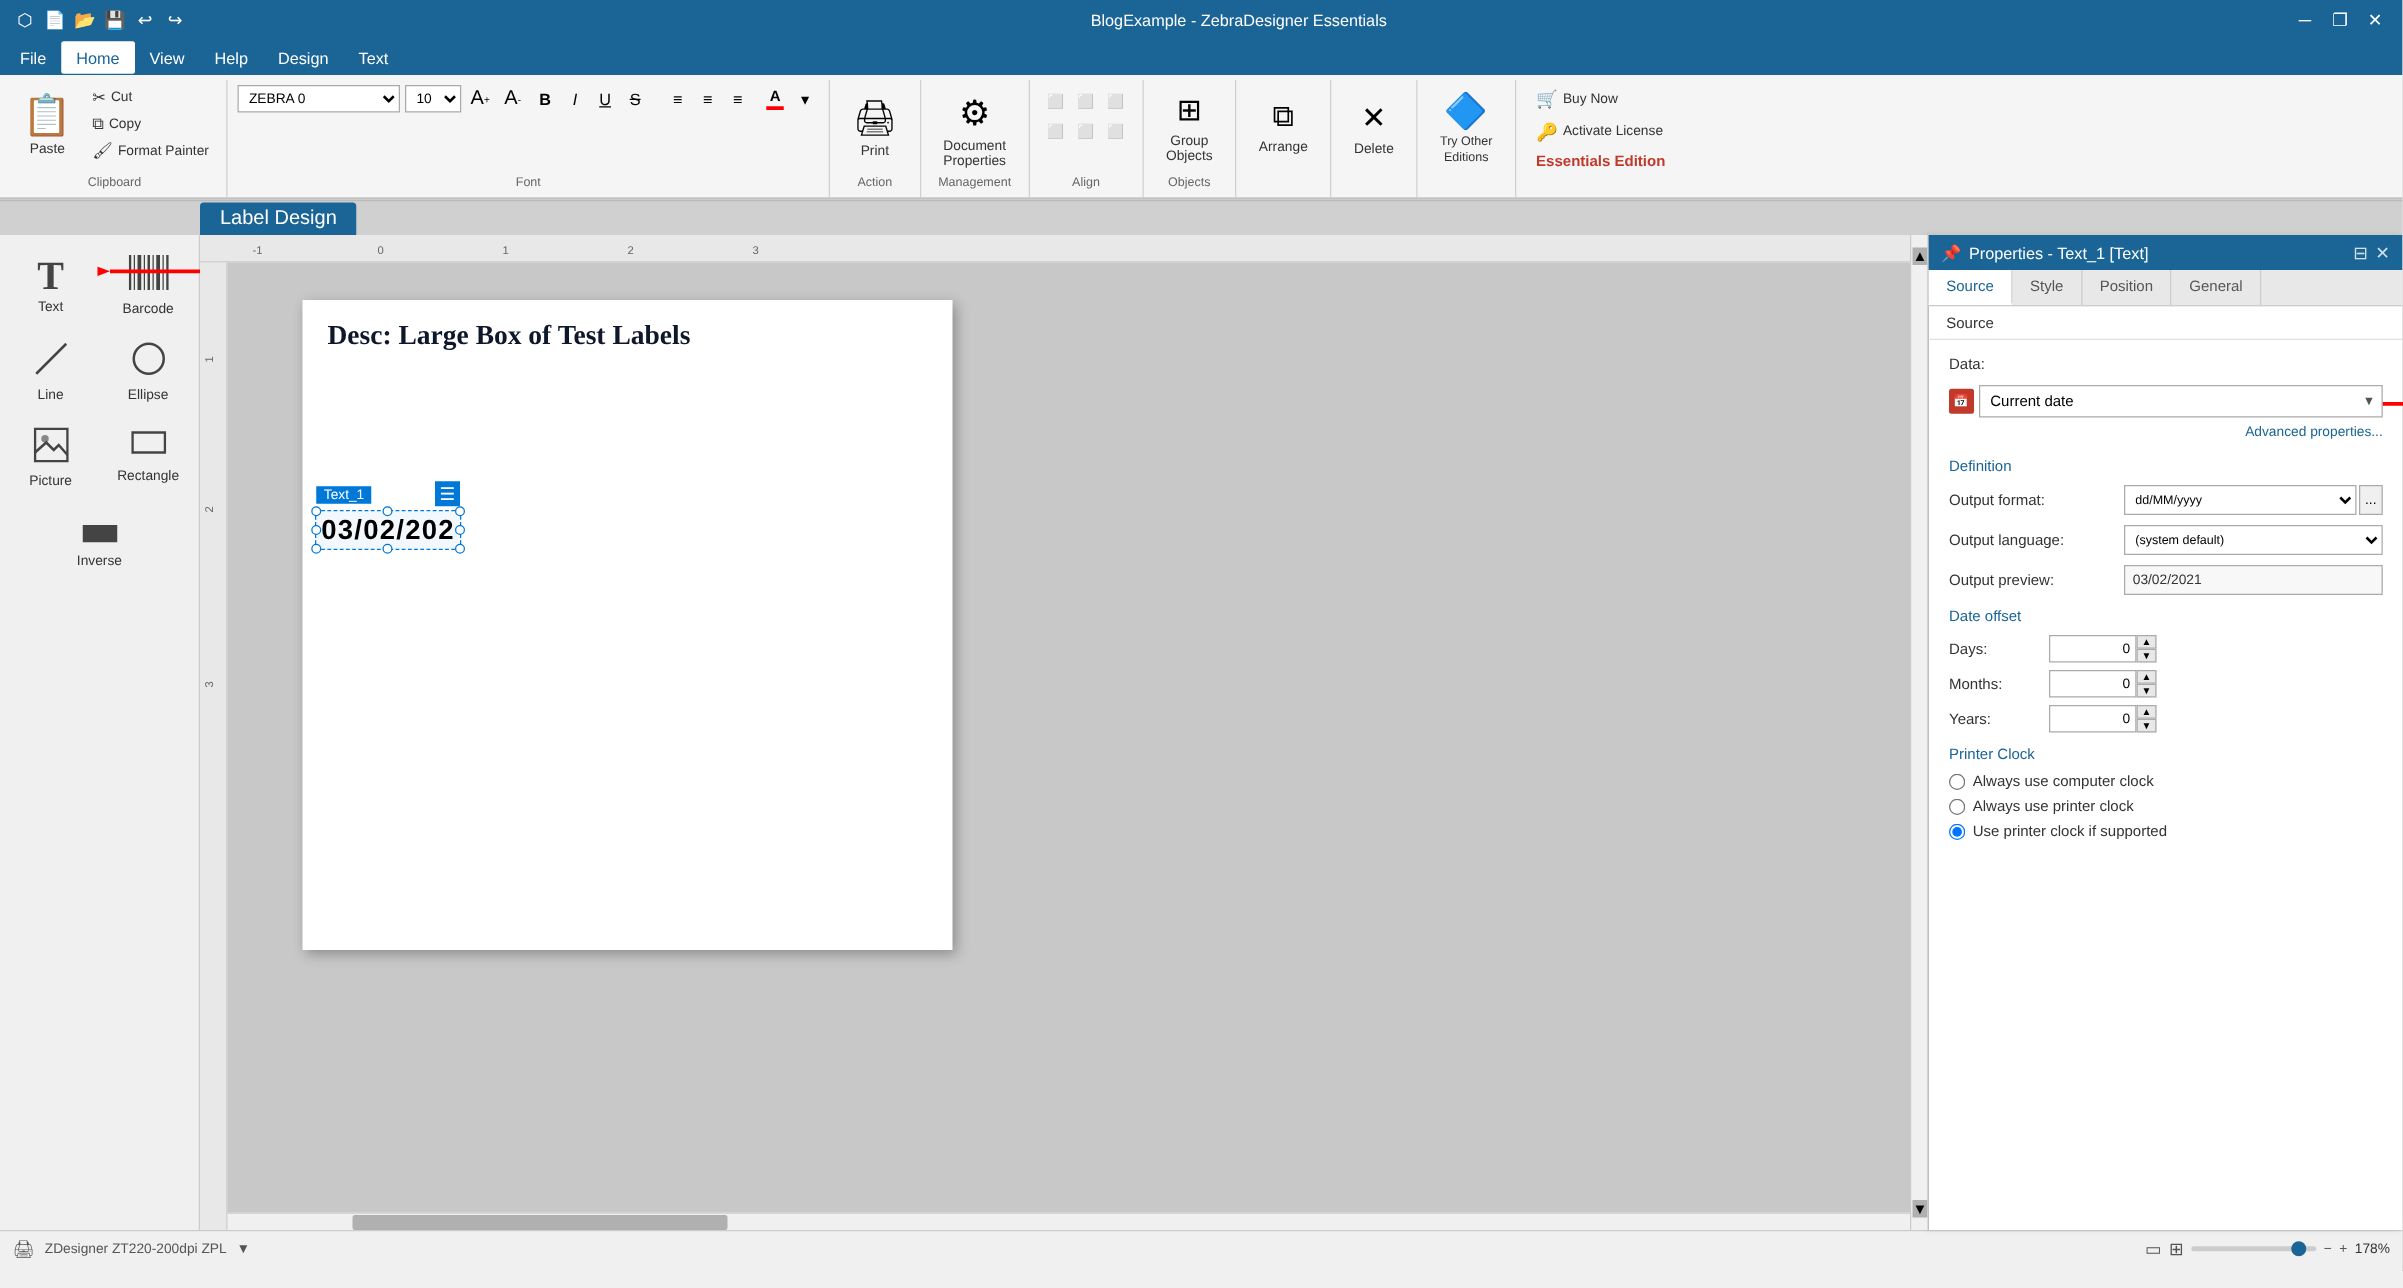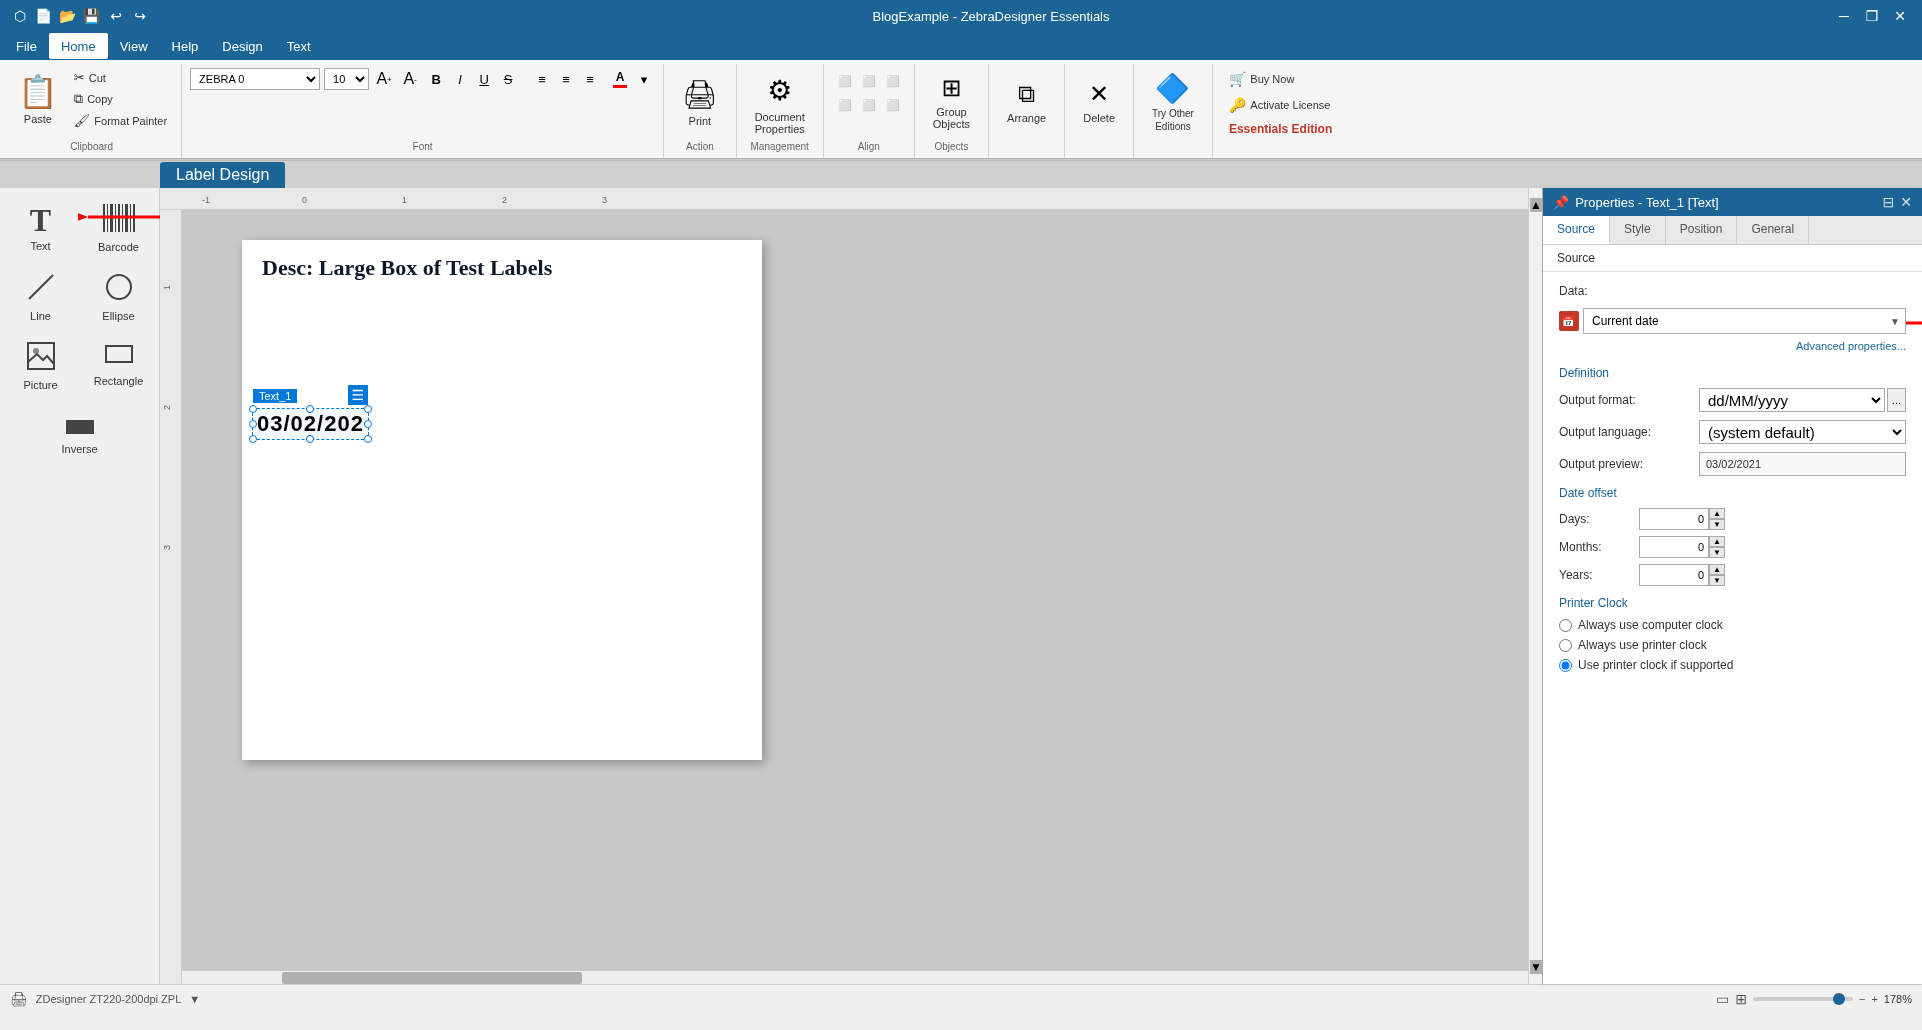--- a/index.html
+++ b/index.html
@@ -406,21 +406,21 @@
     }
 
     
     .field-row {
       display: flex; align-items: center; margin-bottom: 8px;
     }
     .field-label { font-size: 12px; color: #333; width: 140px; flex-shrink: 0; }
     .field-control { flex: 1; }
     .field-select {
       width: 100%; height: 24px; border: 1px solid #aaa;
-      background: white; font-size: 15px; padding: 0 4px; cursor: pointer;
+      background: white; font-size: 10px; padding: 0 4px; cursor: pointer;
     }
     .field-text {
       width: 100%; height: 24px; border: 1px solid #aaa;
       background: #f8f8f8; font-size: 11px; padding: 0 6px;
       color: #333;
     }
 
     
     .spinner-row {
       display: flex; align-items: center; margin-bottom: 6px;

